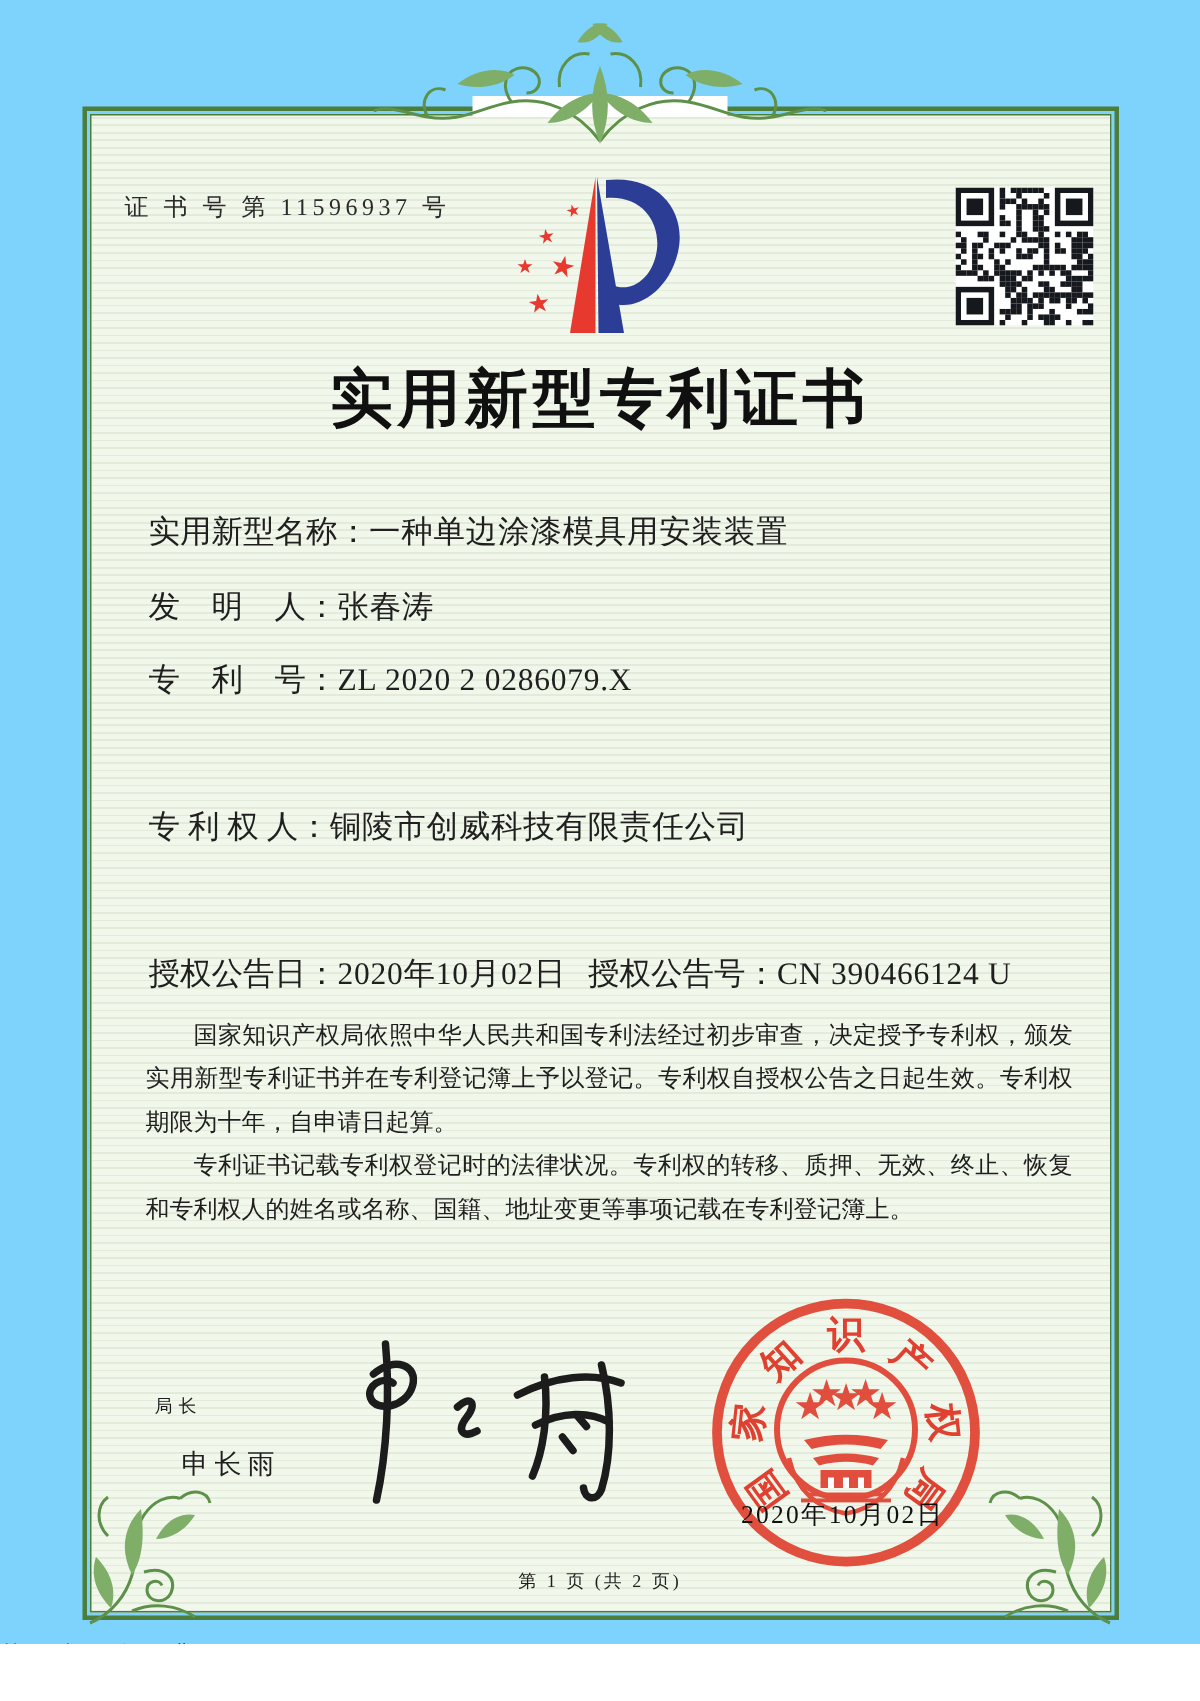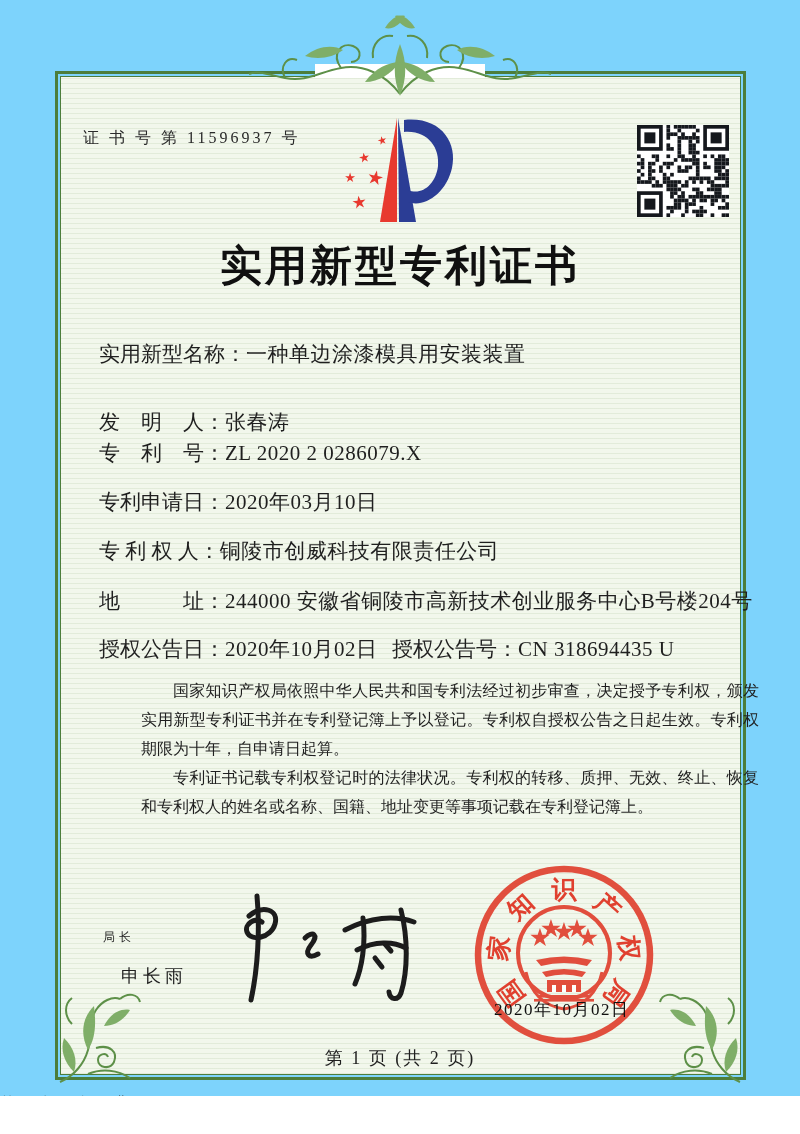--- a/index.html
+++ b/index.html
@@ -23,29 +23,29 @@
   .cert-no{left:83px;top:128px;font-size:16px;letter-spacing:3px;color:#2a2a2a;}
   .logo{left:338px;top:114px;}
   .qr{left:637px;top:125px;width:92px;height:92px;}
   .title{left:0;width:800px;top:238px;text-align:center;font-size:42px;font-weight:bold;
     letter-spacing:3px;color:#101010;}
   .field-row{left:99px;width:620px;font-size:21px;white-space:nowrap;}
   .f-label{display:inline-block;min-width:113px;}
   .f-value{letter-spacing:0.5px;}
   .row-double .pair2{position:absolute;left:293px;top:0;}
   .paragraphs{left:97px;top:676px;width:618px;font-size:16px;line-height:29px;
-    text-align:justify;margin-left:44px;}
+    text-align:justify;}
   .paragraphs p{margin:0;text-indent:2em;}
   .signer-title{left:103px;top:929px;font-size:12px;letter-spacing:4px;}
   .signer-name{left:121px;top:964px;font-size:18px;letter-spacing:4px;}
   .signature{left:205px;top:888px;z-index:5;}
   .seal{left:468px;top:856px;z-index:5;}
   .seal text{fill:#e0402f;font-size:25px;font-weight:bold;}
   .seal-date{left:494px;top:998px;font-size:17px;letter-spacing:1.5px;color:#101010;z-index:6;}
-  .page-num{left:0;width:800px;top:1046px;text-align:center;font-size:18px;letter-spacing:2px;}
+  .page-num{left:0;width:800px;top:1046px;text-align:center;font-size:12px;letter-spacing:2px;}
   .back-note{left:0;width:800px;top:1094px;text-align:left;font-size:15px;letter-spacing:4px;color:#2a2a2a;}
 </style>
 </head>
 <body>
 
 <div class="page">
 
   <svg class="abs ornament" style="left:245px;top:4px;" width="310" height="104" viewBox="0 0 310 104">
     <rect x="70" y="60" width="170" height="14" fill="#ffffff"></rect>
     <g stroke="#5d9048" fill="none" stroke-width="2">
@@ -350,39 +350,33 @@
       <rect x="0" y="66.24000000000001" width="25.76" height="25.76" fill="#15181d"></rect>
       <rect x="3.68" y="69.92" width="18.400000000000002" height="18.400000000000002" fill="#ffffff"></rect>
       <rect x="7.36" y="73.60000000000001" width="11.040000000000001" height="11.040000000000001" fill="#15181d"></rect>
     </svg>
 
   <div class="abs content title">实用新型专利证书</div>
 
   <div class="abs content field-row" style="top:340px">
     <span class="f-label">实用新型名称：</span><span class="f-value">一种单边涂漆模具用安装装置</span>
   </div>
-  <div class="abs content field-row" style="top:408px">
+  <div class="abs content field-row" style="top:390px">
     <span class="f-label">发　明　人：</span><span class="f-value">张春涛</span>
   </div>
   <div class="abs content field-row" style="top:439px">
     <span class="f-label">专　利　号：</span><span class="f-value">ZL 2020 2 0286079.X</span>
   </div>
-  <div class="abs content field-row" style="top:488px">
-    <span class="f-label">专利申请日：</span><span class="f-value">2020年03月10日</span>
-  </div>
   <div class="abs content field-row" style="top:537px">
     <span class="f-label">专 利 权 人：</span><span class="f-value">铜陵市创威科技有限责任公司</span>
-  </div>
-  <div class="abs content field-row" style="top:587px">
-    <span class="f-label">地　　　址：</span><span class="f-value">244000 安徽省铜陵市高新技术创业服务中心B号楼204号</span>
   </div>
   <div class="abs content field-row row-double" style="top:635px">
     <span class="f-label">授权公告日：</span><span class="f-value">2020年10月02日</span>
     <span class="pair2">
-      <span class="f-label" style="min-width:103px">授权公告号：</span><span class="f-value">CN 318694435 U</span>
+      <span class="f-label" style="min-width:103px">授权公告号：</span><span class="f-value">CN 390466124 U</span>
     </span>
   </div>
 
   <div class="abs content paragraphs">
     <p>国家知识产权局依照中华人民共和国专利法经过初步审查，决定授予专利权，颁发实用新型专利证书并在专利登记簿上予以登记。专利权自授权公告之日起生效。专利权期限为十年，自申请日起算。</p>
     <p>专利证书记载专利权登记时的法律状况。专利权的转移、质押、无效、终止、恢复和专利权人的姓名或名称、国籍、地址变更等事项记载在专利登记簿上。</p>
   </div>
 
   <div class="abs content signer-title">局长</div>
   <div class="abs content signer-name">申长雨</div>

